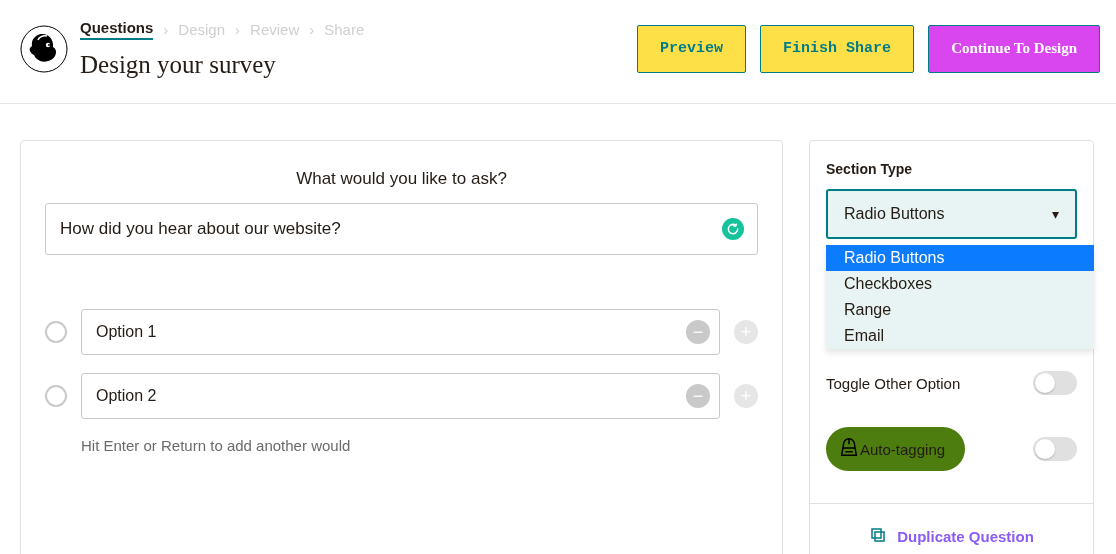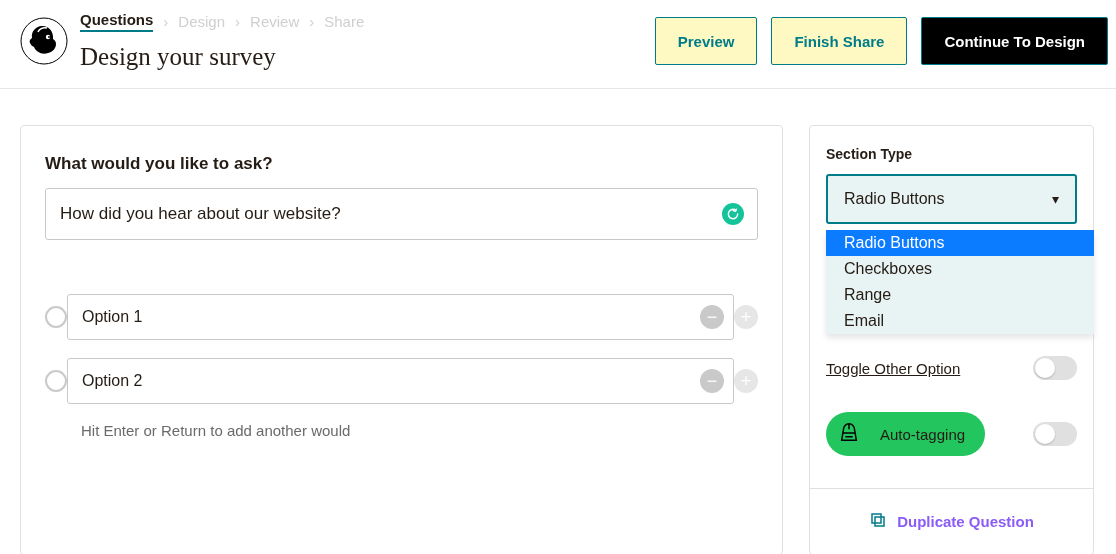--- a/index.html
+++ b/index.html
@@ -9,23 +9,23 @@
       color: #241c15;
       width: 1116px;
       height: 554px;
       overflow: hidden;
       border-radius: 16px;
     }
     
     .header {
       display: flex;
       align-items: center;
-      padding: 10px 8px 16px 20px;
+      padding: 10px 16px 16px 20px;
       border-bottom: 1px solid #e6e6e6;
-      height: 89px;
+      height: 104px;
     }
     .logo {
       width: 48px;
       height: 48px;
       margin-right: 12px;
       flex-shrink: 0;
     }
     .crumb-title { flex: 1; }
     .breadcrumb {
       display: flex;
@@ -56,45 +56,48 @@
       padding: 0 22px;
       font-size: 15px;
       font-weight: 600;
       border-radius: 2px;
       cursor: pointer;
       display: inline-flex;
       align-items: center;
       justify-content: center;
     }
     .btn-outline {
-      background: #fef9c3;
+      background: #fde047;
       border: 1px solid #007c89;
       color: #007c89;
+      font-family: Liberation Mono, monospace;
     }
     .btn-solid {
-      background: #000000;
+      background: #d946ef;
       border: 1px solid #007c89;
       color: #fff;
+      font-family: Liberation Serif, serif;
     }
     
     .body-row {
       display: flex;
       padding: 36px 20px 0 20px;
       gap: 26px;
     }
     .main-card {
       width: 763px;
       border: 1px solid #e0e0e0;
       border-radius: 4px;
       padding: 28px 24px;
     }
     .q-label {
       font-size: 17px;
-      font-weight: 700;
+      font-weight: 400;
       margin-bottom: 14px;
+      text-align: center;
     }
     .q-input {
       position: relative;
       width: 100%;
     }
     .q-input input {
       width: 100%;
       height: 52px;
       padding: 0 48px 0 14px;
       font-size: 17px;
@@ -112,20 +115,21 @@
       background: #15c39a;
       border-radius: 50%;
       display:flex;align-items:center;justify-content:center;
     }
     .options {
       margin-top: 54px;
     }
     .option-row {
       display: flex;
       align-items: center;
+      gap: 14px;
       margin-bottom: 18px;
     }
     .radio-circle {
       width: 22px;
       height: 22px;
       border: 2px solid #c9c9c9;
       border-radius: 50%;
       flex-shrink: 0;
     }
     .option-input {
@@ -200,33 +204,32 @@
       background: #0b7bff;
       color: #fff;
     }
     .toggle-row {
       display: flex;
       align-items: center;
       justify-content: space-between;
       margin-top: 132px;
       font-size: 15px;
       color:#241c15;
-      text-decoration:underline;
     }
     .toggle {
       width: 44px; height: 24px; background:#e0e0e0;border-radius:12px;position:relative;cursor:pointer;
     }
     .toggle::after{
       content:"";position:absolute;width:20px;height:20px;background:#fff;border-radius:50%;top:2px;left:2px;box-shadow:0 1px 2px rgba(0,0,0,.2);
     }
     .pill-row{
       display:flex;align-items:center;justify-content:space-between;margin-top:32px;
     }
     .pill{
-      background:#22c55e;border-radius:22px;height:44px;display:inline-flex;align-items:center;gap:20px;padding:0 20px 0 12px;font-size:15px;font-weight:500;cursor:pointer;
+      background:#4d7c0f;border-radius:22px;height:44px;display:inline-flex;align-items:center;gap:0;padding:0 20px 0 12px;font-size:15px;font-weight:500;cursor:pointer;
     }
     .pill svg{width:22px;height:22px;}
     .divider{height:1px;background:#e0e0e0;margin:32px -16px 0 -16px;}
     .duplicate{
       display:flex;align-items:center;justify-content:center;gap:10px;
       color:#8b5cf6;font-size:15px;font-weight:600;padding:22px 0;cursor:pointer;
     }
     .duplicate svg{width:18px;height:18px;}
   </style>
 </head>

